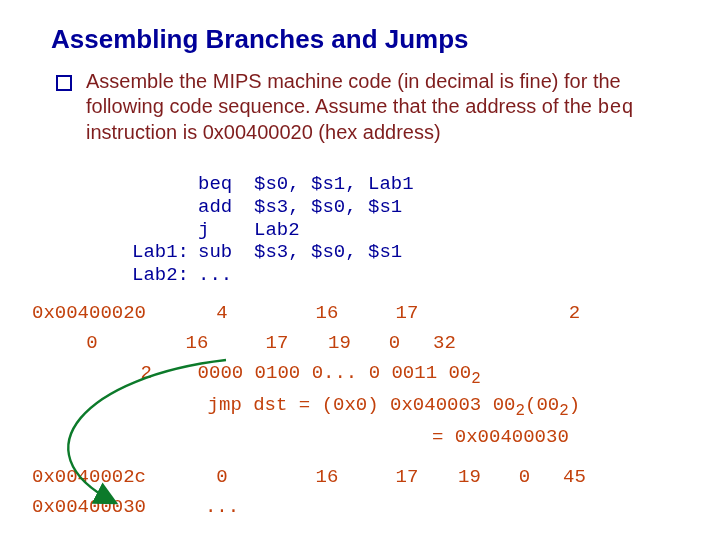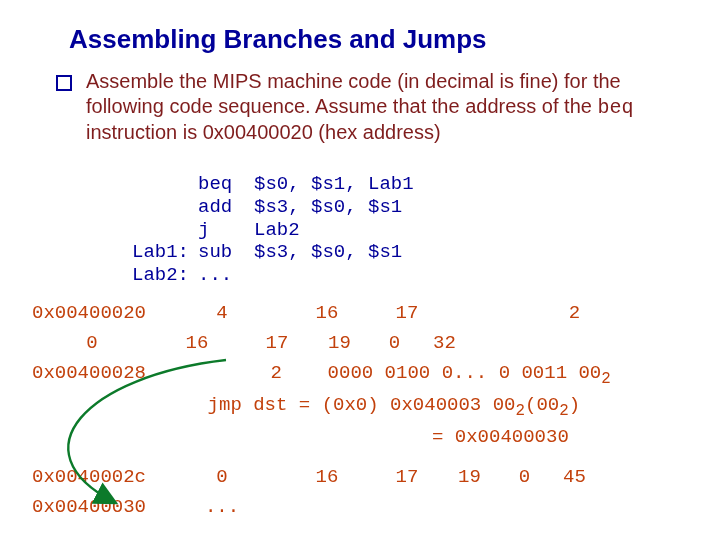--- a/index.html
+++ b/index.html
@@ -16,21 +16,21 @@
     position: relative;
     width: 720px;
     height: 540px;
     box-sizing: border-box;
     padding: 20px 28px 20px 28px;
   }
   .title {
     font-weight: bold;
     font-size: 26px;
     color: #000099;
-    margin: 4px 0 14px 41px;
+    margin: 4px 0 14px 23px;
   }
   .bullet-row {
     display: flex;
     align-items: flex-start;
     margin-left: 28px;
   }
   .bullet-box {
     width: 12px;
     height: 12px;
     border: 2px solid #000099;
@@ -164,21 +164,20 @@
         <span class="f-a">0</span>
         <span class="f-b">16</span>
         <span class="f-c">17</span>
         <span class="f-d">19</span>
         <span class="f-e">0</span>
         <span class="f-f">32</span>
       </span>
     </div>
 
     <div class="trow">
-      <span class="addr">0x00400028</span>
       <span class="jrow">
         <span class="f-a" style="display:inline-block">2</span>&nbsp;&nbsp;&nbsp;&nbsp;<span>0000 0100 0... 0 0011 00</span><sub>2</sub>
       </span>
     </div>
 
     <div class="trow">
       <span class="addr"></span>
       <span class="jrow">
         &nbsp;&nbsp;&nbsp;&nbsp;<span>jmp dst =</span>&nbsp;<span>(0x0) 0x040003 00</span><sub>2</sub><span>(00</span><sub>2</sub><span>)</span>
       </span>

